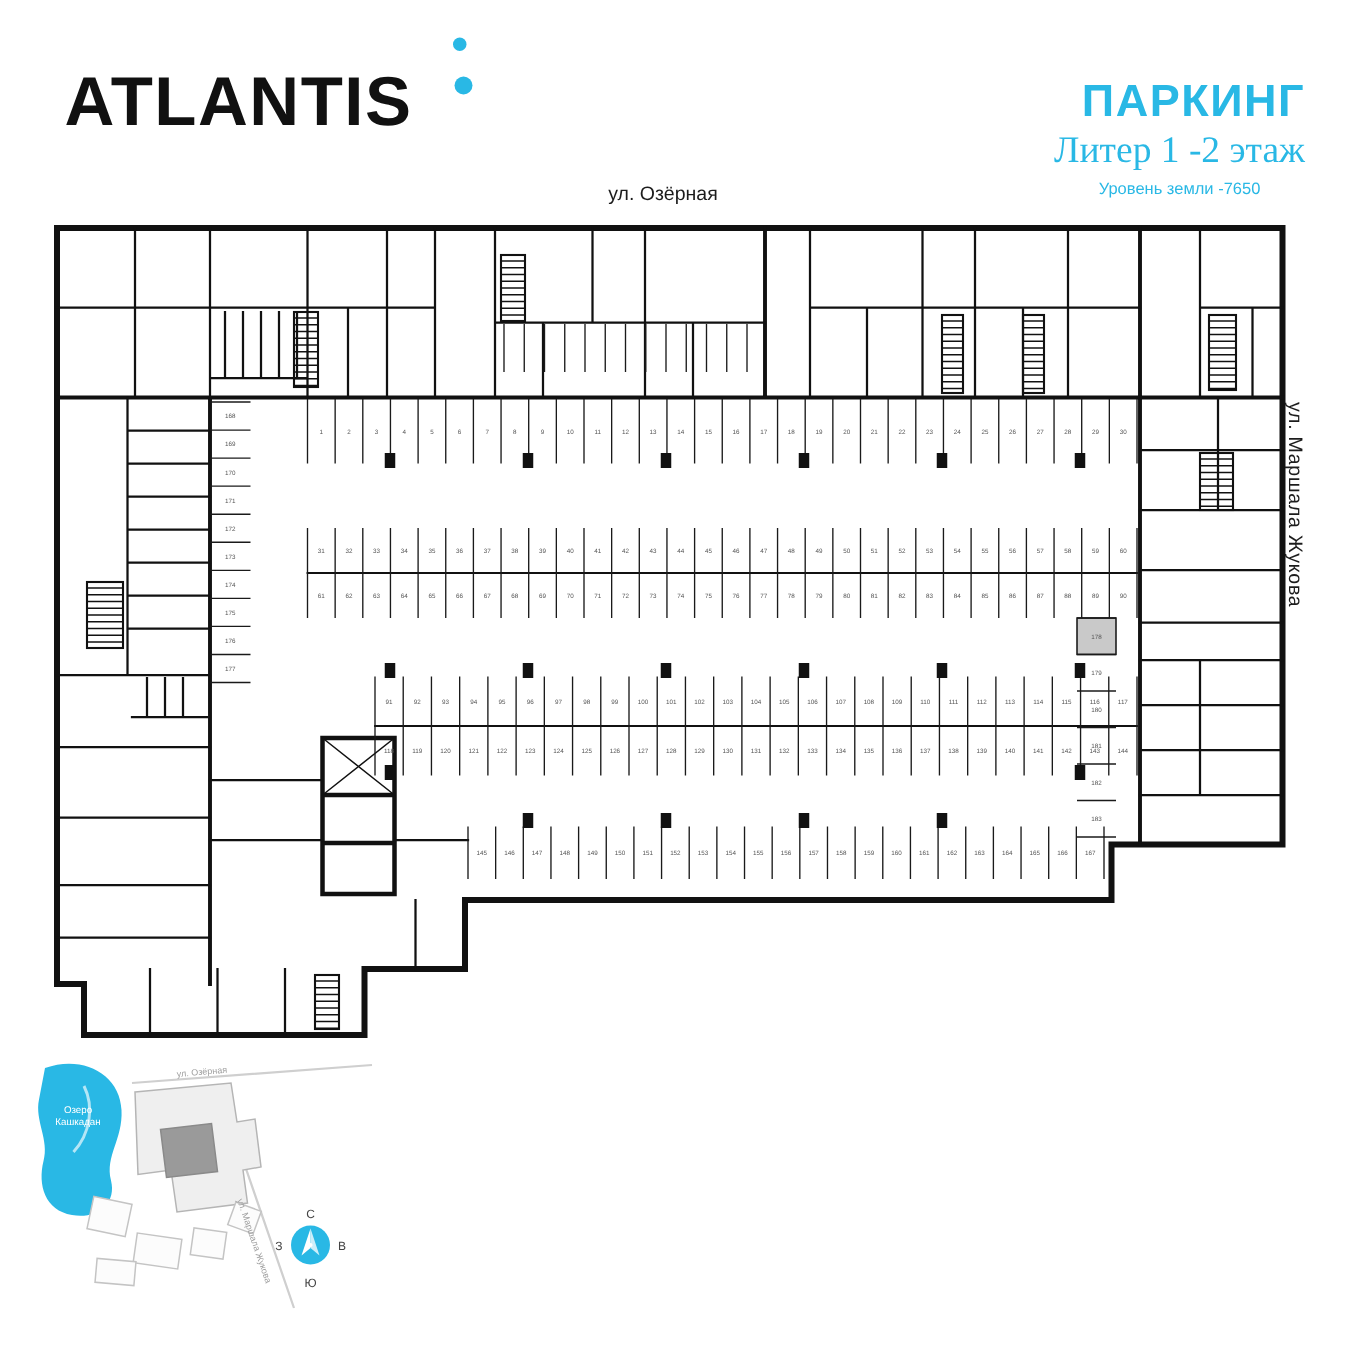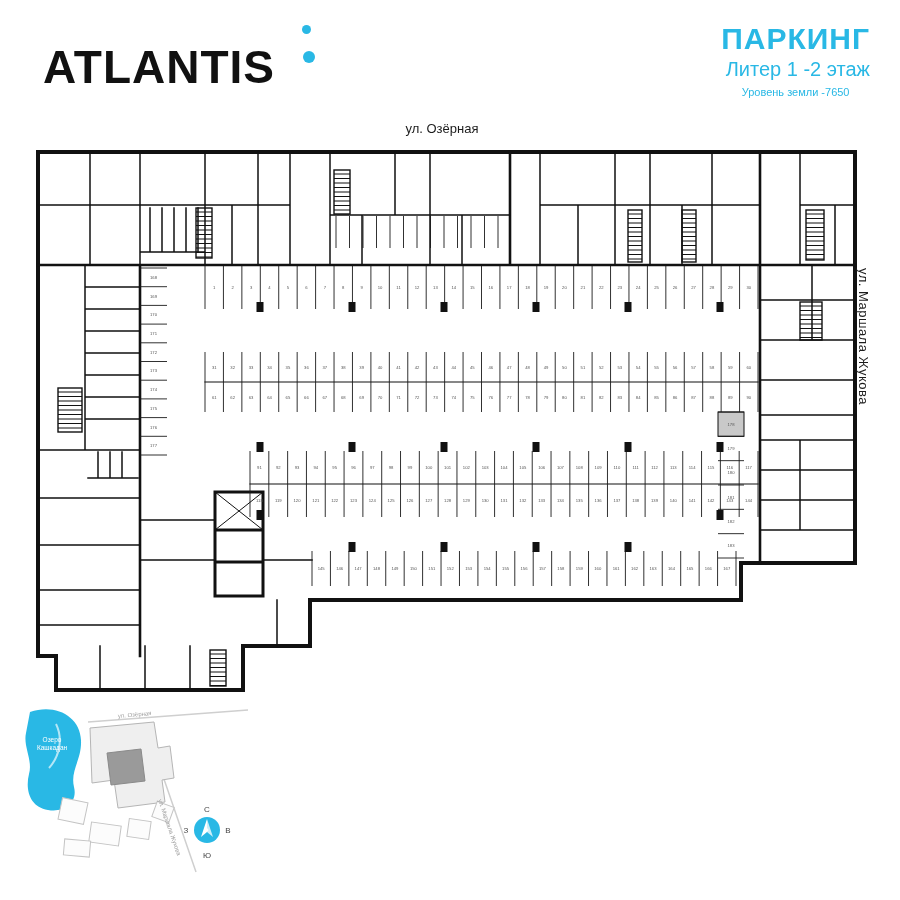--- a/index.html
+++ b/index.html
@@ -7,22 +7,22 @@
   #stage{position:relative;width:900px;height:900px;background:#fff;overflow:hidden;
          font-family:"Liberation Sans",sans-serif;}
   #plan-svg{position:absolute;left:0;top:0;display:block;}
   #plan-svg text{font-family:"Liberation Sans",sans-serif;}
   .logo{position:absolute;left:43px;top:44px;font-size:46px;font-weight:900;
         letter-spacing:1px;color:var(--ink);line-height:1;}
   .dot{position:absolute;border-radius:50%;background:var(--accent);}
   .dot1{left:302px;top:25px;width:9px;height:9px;}
   .dot2{left:303px;top:51px;width:12px;height:12px;}
   .hdr-right{position:absolute;right:30px;top:22px;text-align:right;color:var(--accent);}
-  .hdr-title{font-size:30px;font-weight:700;letter-spacing:1px;}
-  .hdr-sub{font-size:20px;margin-top:2px;}
+  .hdr-title{font-size:30px;font-weight:700;letter-spacing:1px;margin-top:29px;}
+  .hdr-sub{font-size:25px;margin-top:2px;font-family:Liberation Serif, serif;}
   .hdr-note{font-size:11px;margin-top:5px;text-align:center;}
   .street-top{position:absolute;left:352px;top:121px;width:180px;text-align:center;
               font-size:13px;color:#1c1c1c;}
   .street-right{position:absolute;left:856px;top:268px;writing-mode:vertical-rl;
                 font-size:13px;color:#1c1c1c;letter-spacing:0.5px;}
 </style>
 </head>
 <body>
 
 <div id="stage">

